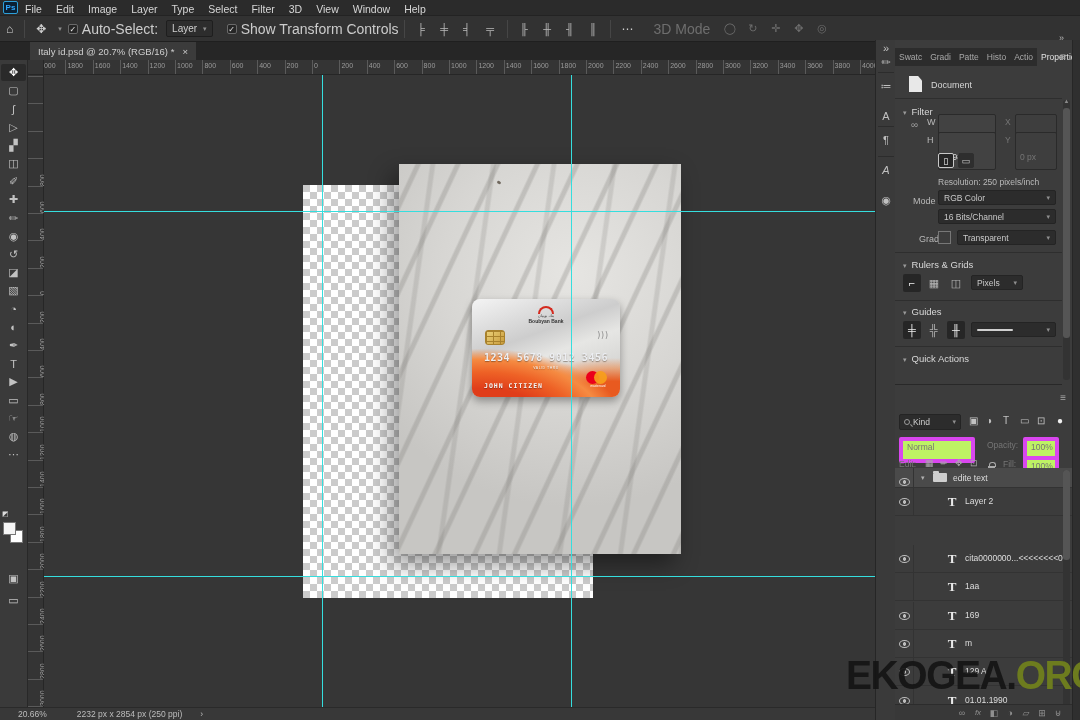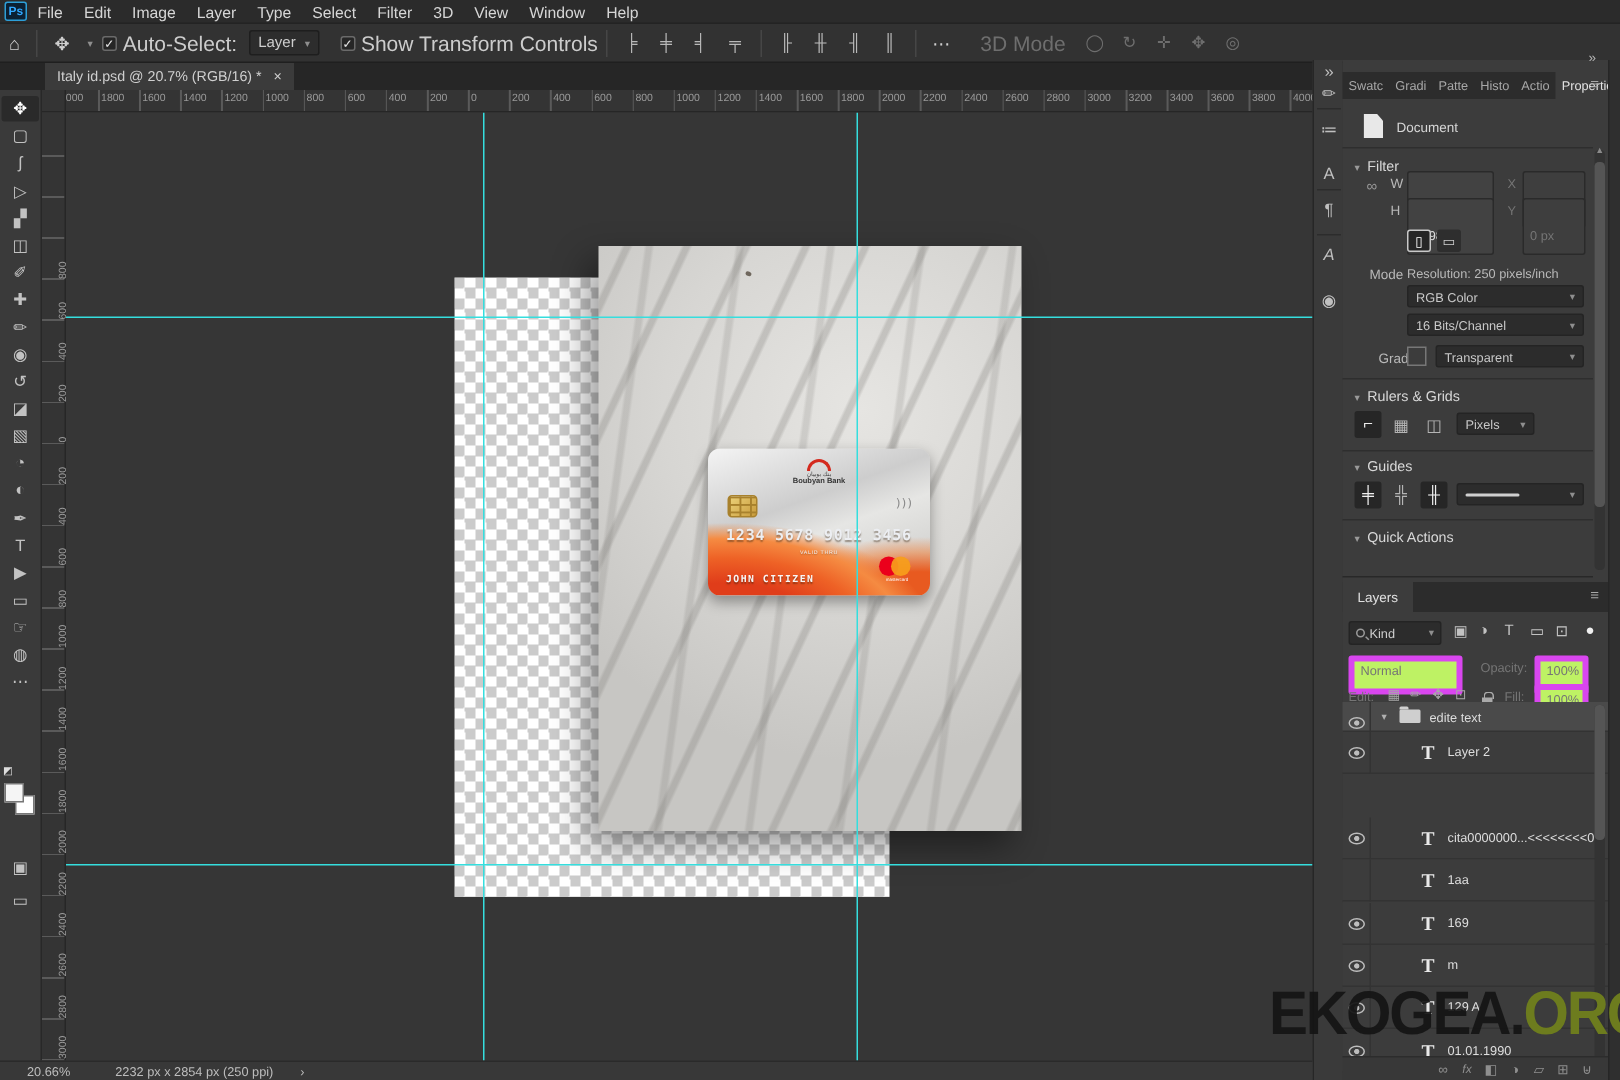--- a/index.html
+++ b/index.html
@@ -432,21 +432,21 @@
     <div class="field" style="left:43px; top:74px; width:58px;">2232 px</div>
     <span class="prow-label dimtxt" style="left:110px; top:77px;">X</span>
     <div class="field dis" style="left:120px; top:74px; width:42px;">0 px</div>
     <span class="prow-label" style="left:32px; top:95px;">H</span>
     <div class="field" style="left:43px; top:92px; width:58px;">1498 px</div>
     <span class="prow-label dimtxt" style="left:110px; top:95px;">Y</span>
     <div class="field dis" style="left:120px; top:92px; width:42px;">0 px</div>
     <div class="orient sel" style="left:43px; top:113px;">▯</div>
     <div class="orient" style="left:63px; top:113px;">▭</div>
     <span class="prow-label" style="left:43px; top:137px; font-size:8.5px;">Resolution: 250 pixels/inch</span>
-    <span class="prow-label" style="left:18px; top:138px;">Mode</span>
+    <span class="prow-label" style="left:18px; top:156px;">Mode</span>
     <div class="pdrop" style="left:43px; top:150px; width:118px;">
         <span>RGB Color</span>
         <span class="chev">▾</span>
       </div>
     <div class="pdrop" style="left:43px; top:169px; width:118px;">
         <span>16 Bits/Channel</span>
         <span class="chev">▾</span>
       </div>
     <span class="prow-label" style="left:24px; top:194px;">Gradi</span>
     <div id="fillswatch"></div>
@@ -476,23 +476,20 @@
       </div>
     <div class="pdiv" style="top:306px;"></div>
 
     <div class="sect" style="left:8px; top:313px;"><span class="tri">▾</span><span>Quick Actions</span></div>
     <div id="pscroll">
         <span class="up">▲</span>
         <span class="thumb"></span>
       </div>
     <div class="pdiv" style="top:344px; background:#282828;"></div>
 
-    <div id="lheader">
-      <span id="ltab">Layers</span>
-    </div>
     <span class="hamb" style="top:352px;">≡</span>
 
     <div class="lrowbar" style="top:372px; height:22px;">
       <span class="kindbox">
         <span class="mag"></span>
         <span>Kind</span>
         <span class="chev" style="margin-left:auto;">▾</span>
       </span>
       <span id="filtericons"><span class="fic" style="left: 74px;">▣</span><span class="fic" style="left: 91px;">◑</span><span class="fic" style="left: 108px;">T</span><span class="fic" style="left: 125px;">▭</span><span class="fic" style="left: 142px;">⊡</span></span>
       <span class="fic" style="left:162px; color:#f0f0f0;">●</span>

